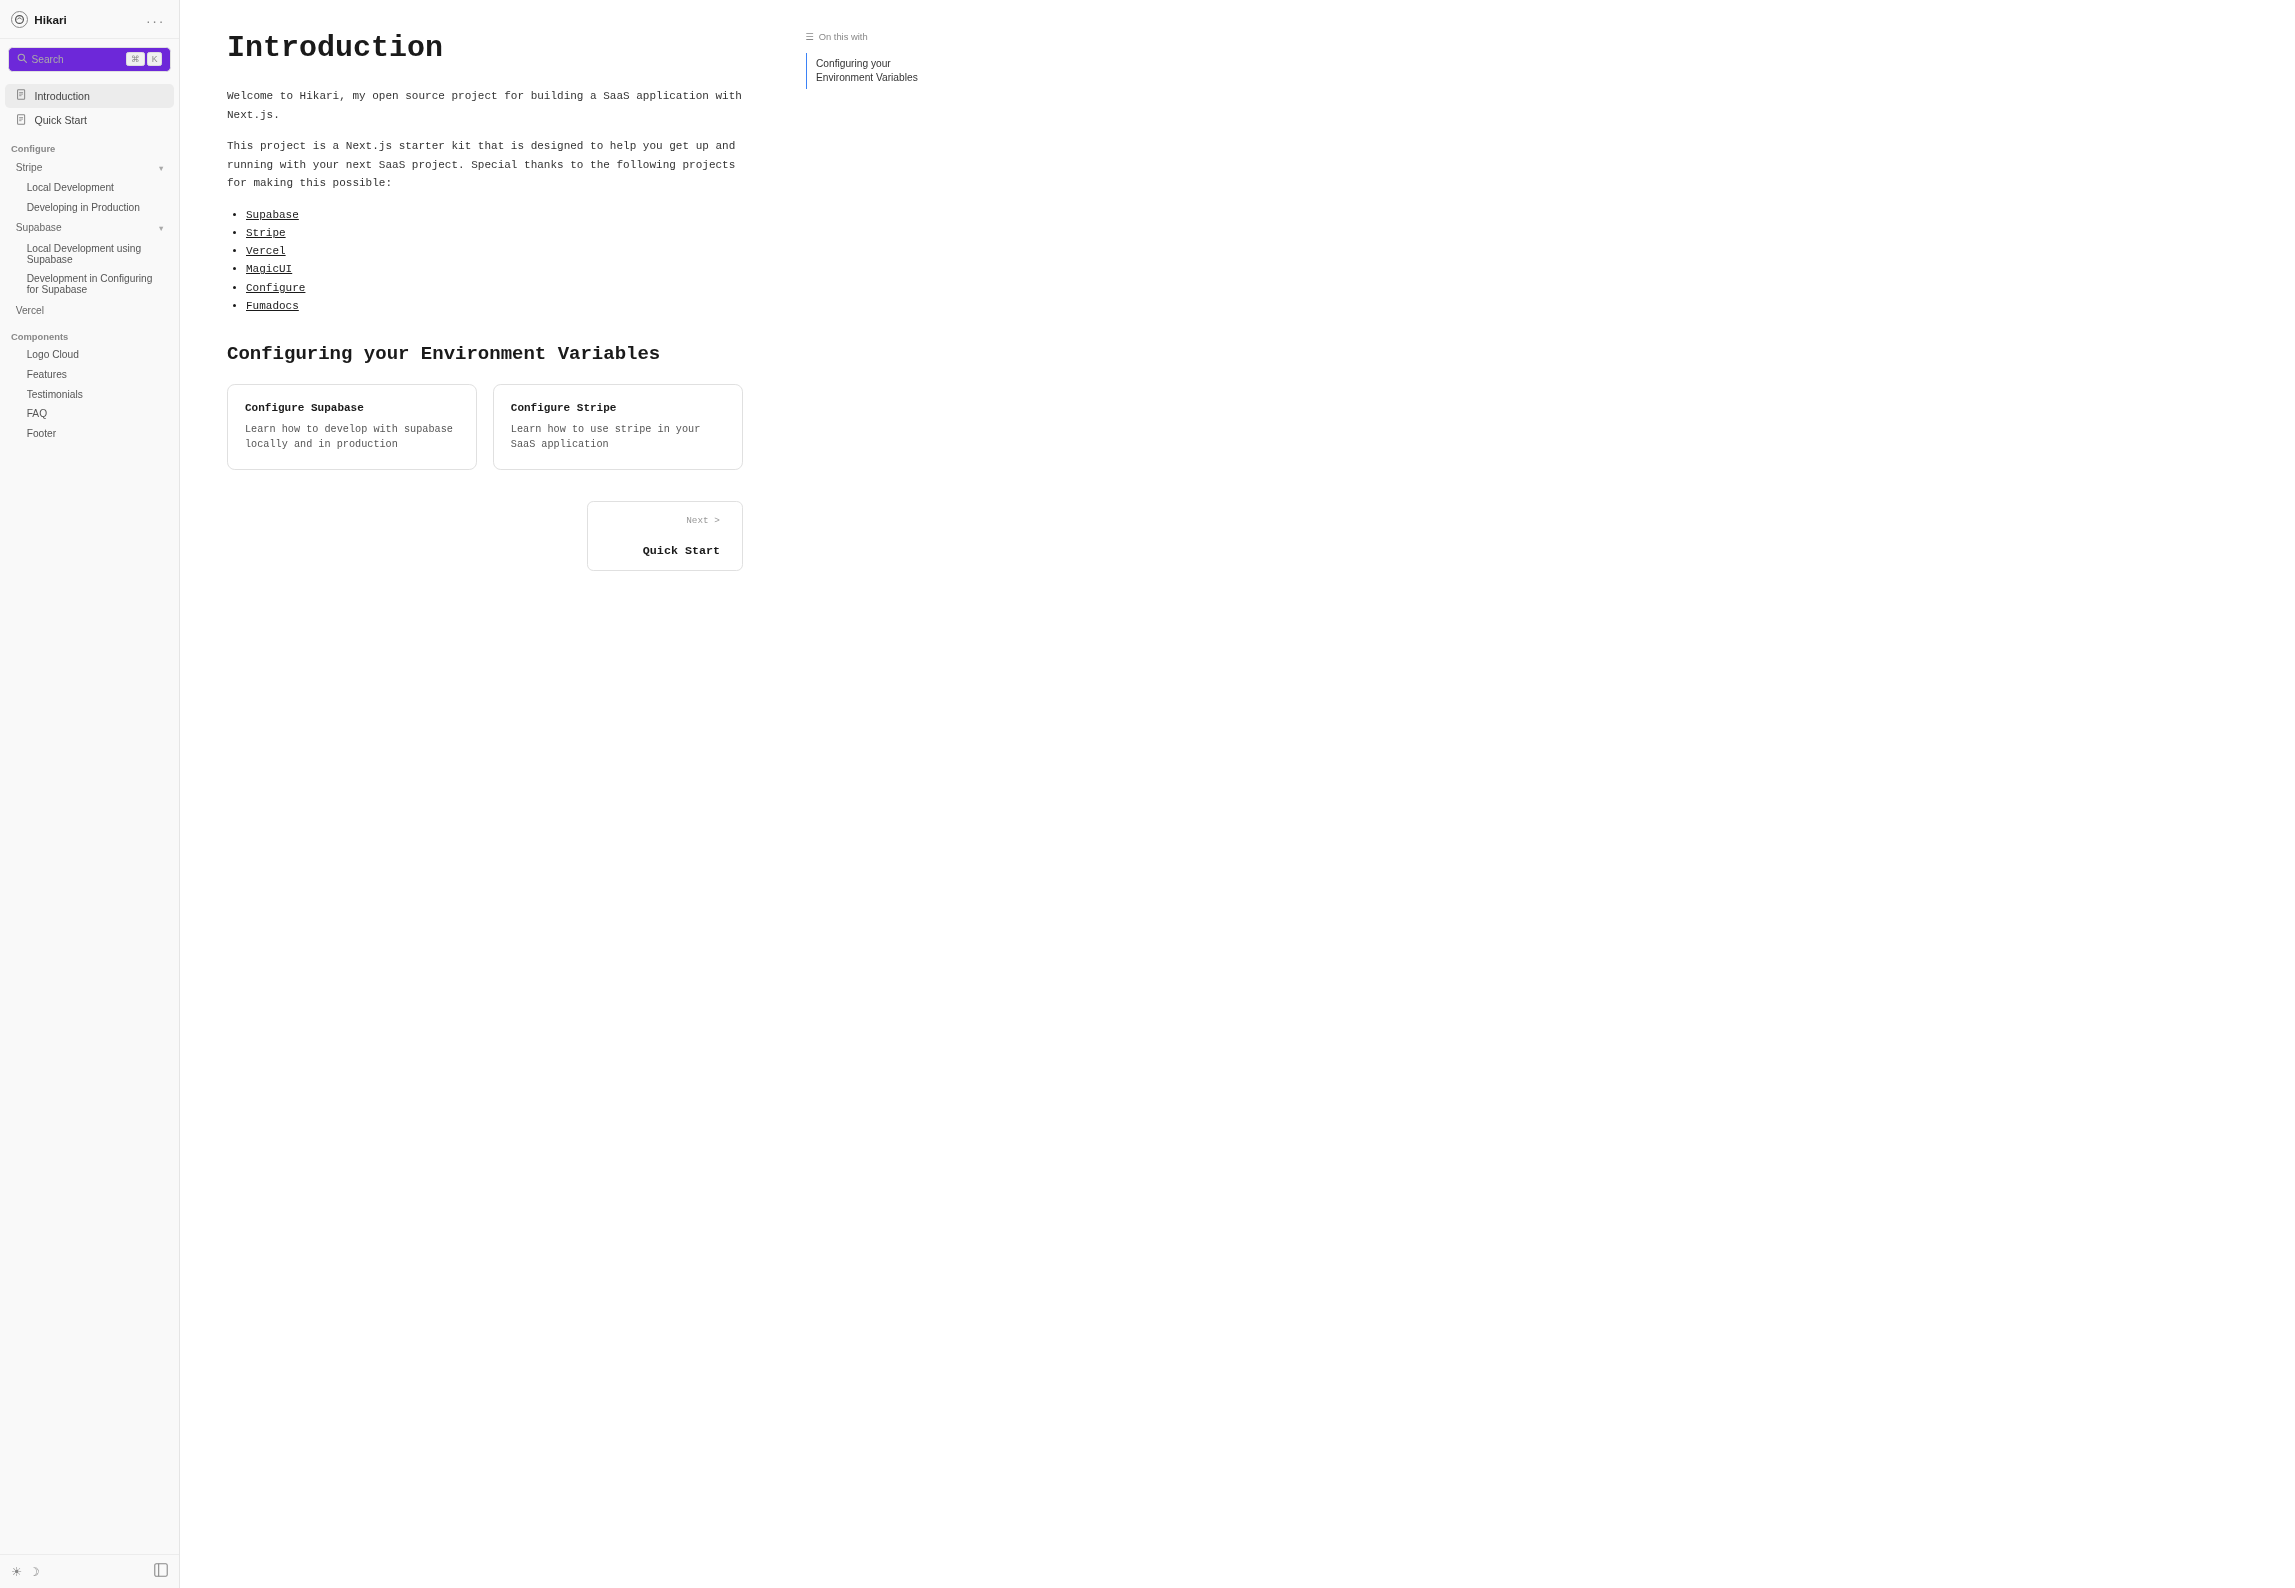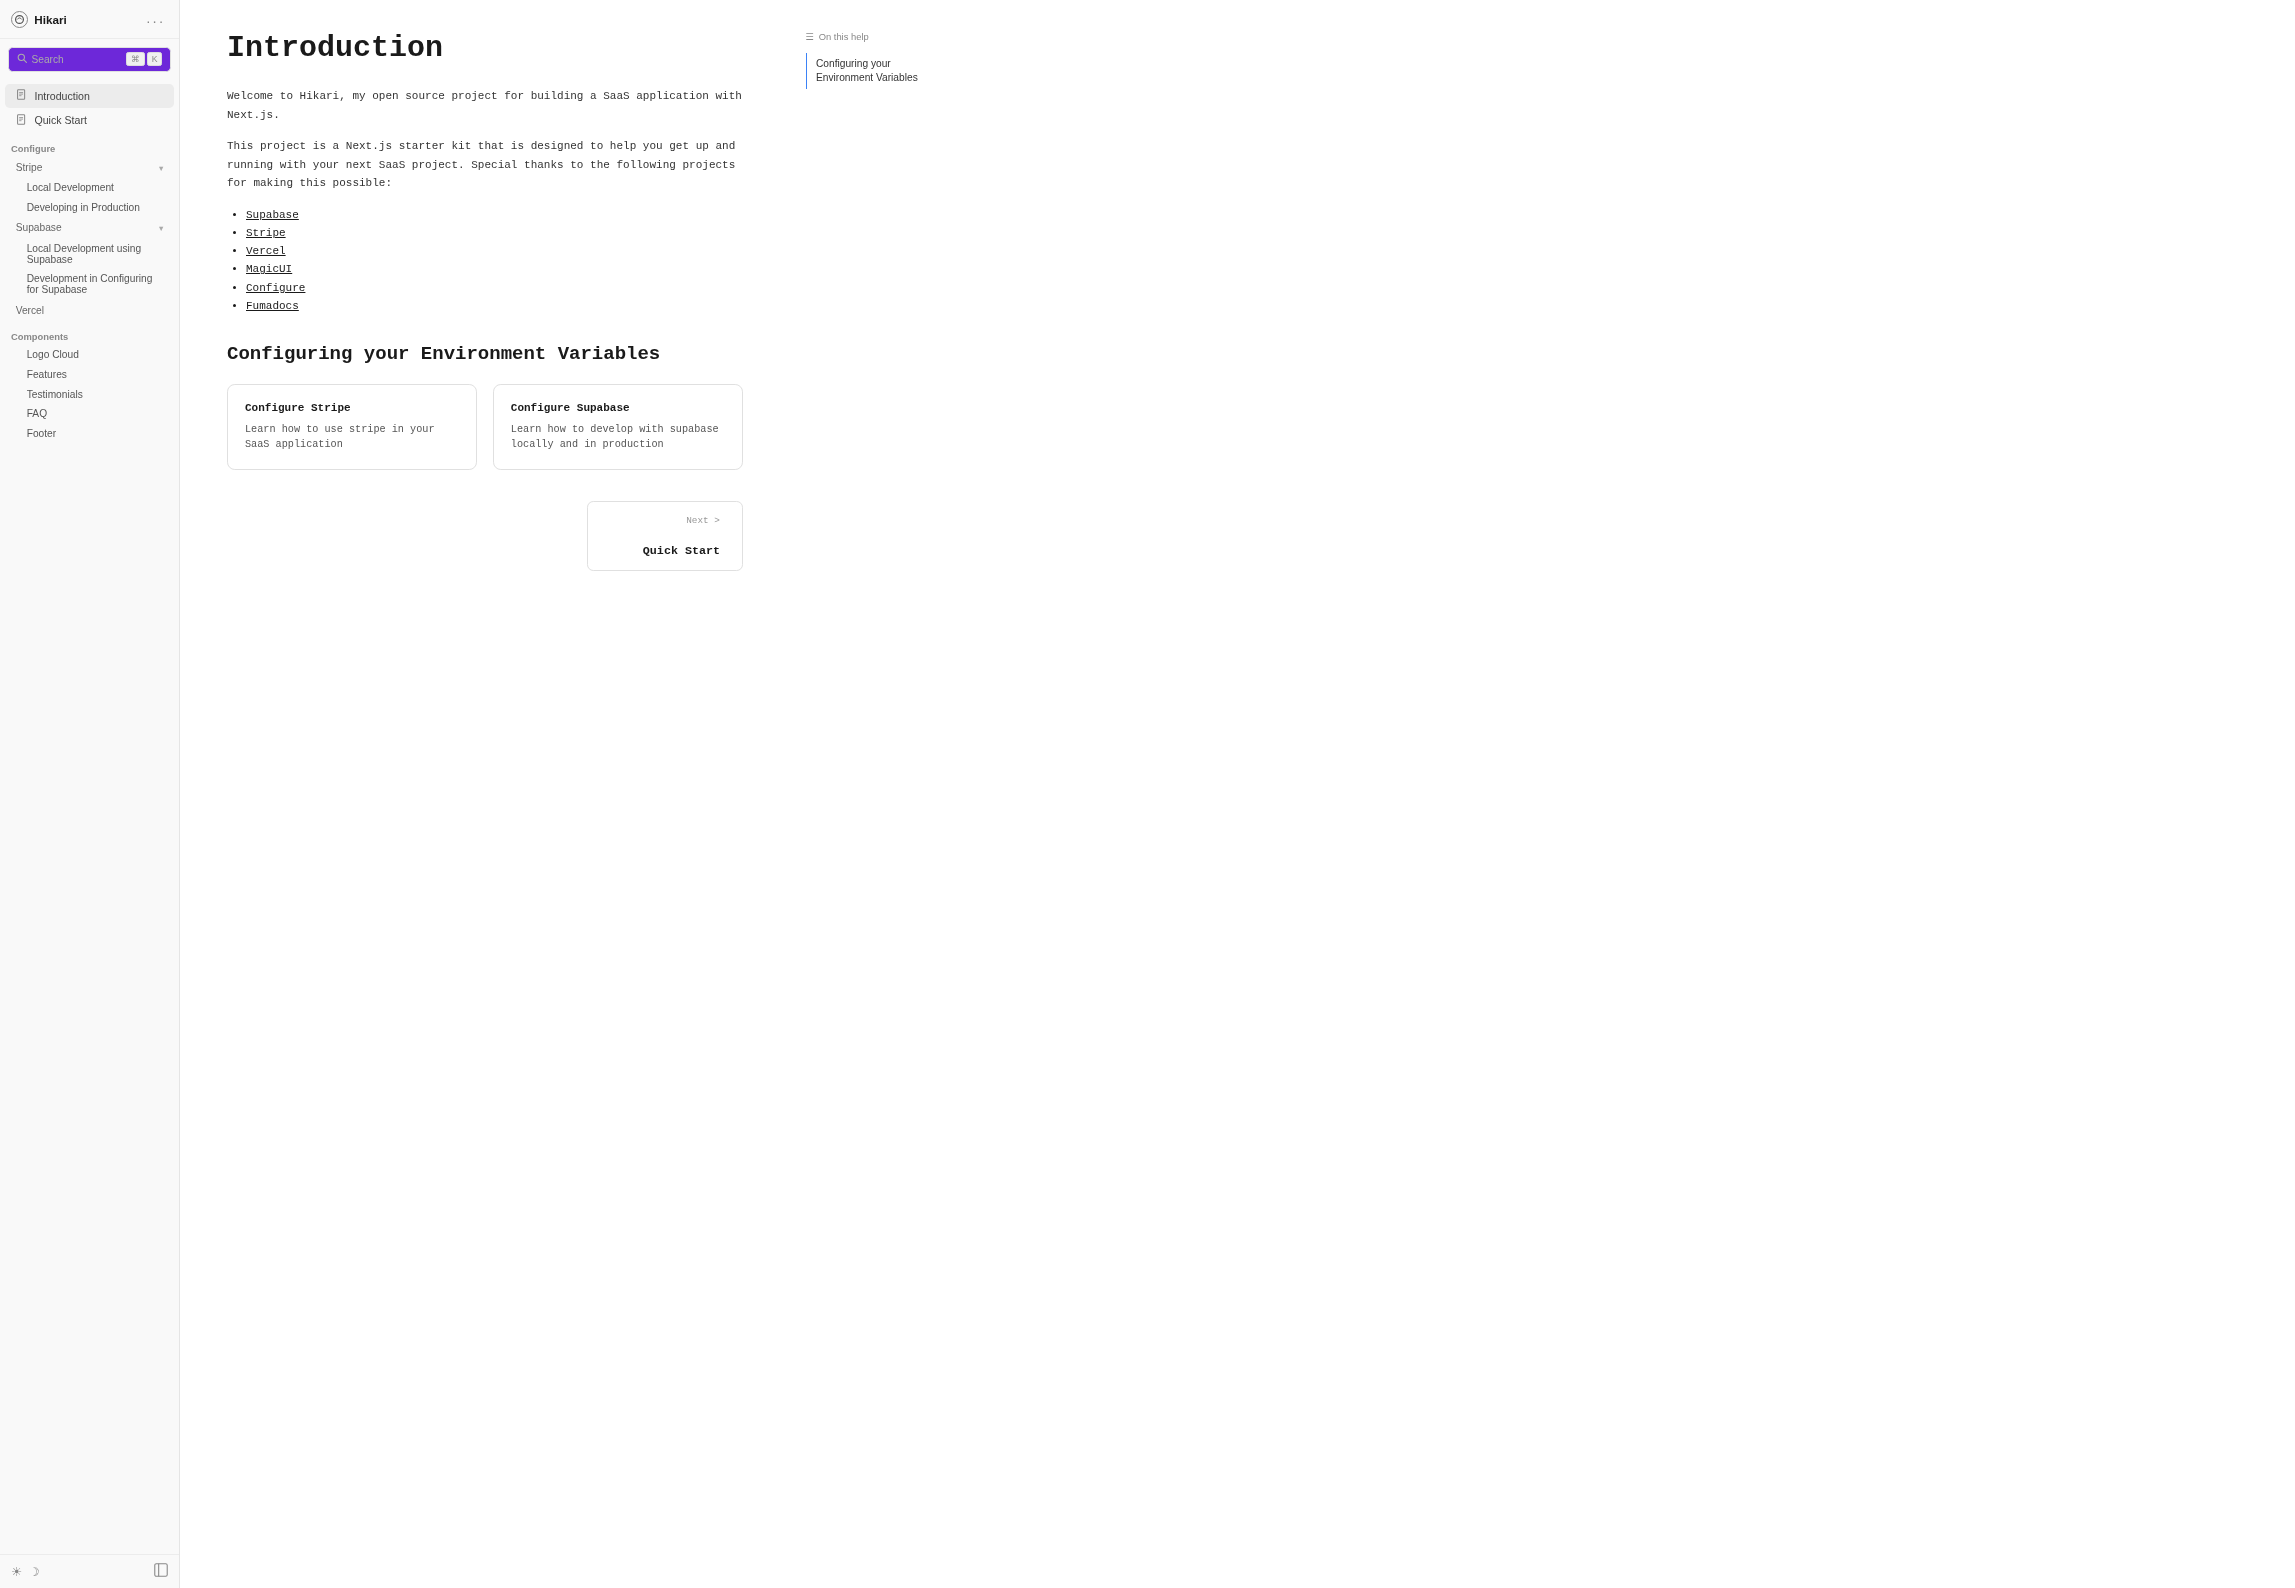--- a/index.html
+++ b/index.html
@@ -474,38 +474,38 @@
     <li><a>Vercel</a></li>
     <li><a>MagicUI</a></li>
     <li><a>Configure</a></li>
     <li><a>Fumadocs</a></li>
   </ul>
 
   <h2 class="section-title">Configuring your Environment Variables</h2>
 
   <div class="cards-row">
     <div class="card">
+      <div class="card-title">Configure Supabase</div>
+      <div class="card-desc">Learn how to develop with supabase locally and in production</div>
+    </div>
+    <div class="card">
       <div class="card-title">Configure Stripe</div>
       <div class="card-desc">Learn how to use stripe in your SaaS application</div>
-    </div>
-    <div class="card">
-      <div class="card-title">Configure Supabase</div>
-      <div class="card-desc">Learn how to develop with supabase locally and in production</div>
     </div>
   </div>
 
   <div class="next-nav">
     <div class="next-btn">
       <div class="next-label">Next &gt;</div>
       <div class="next-title">Quick Start</div>
     </div>
   </div>
 
 </div>
 
 <div id="toc">
   <div class="toc-header">
     <span>☰</span>
-    <span>On this help</span>
+    <span>On this with</span>
   </div>
   <a class="toc-item">Configuring your Environment Variables</a>
 </div>
 
 
 </body></html>

